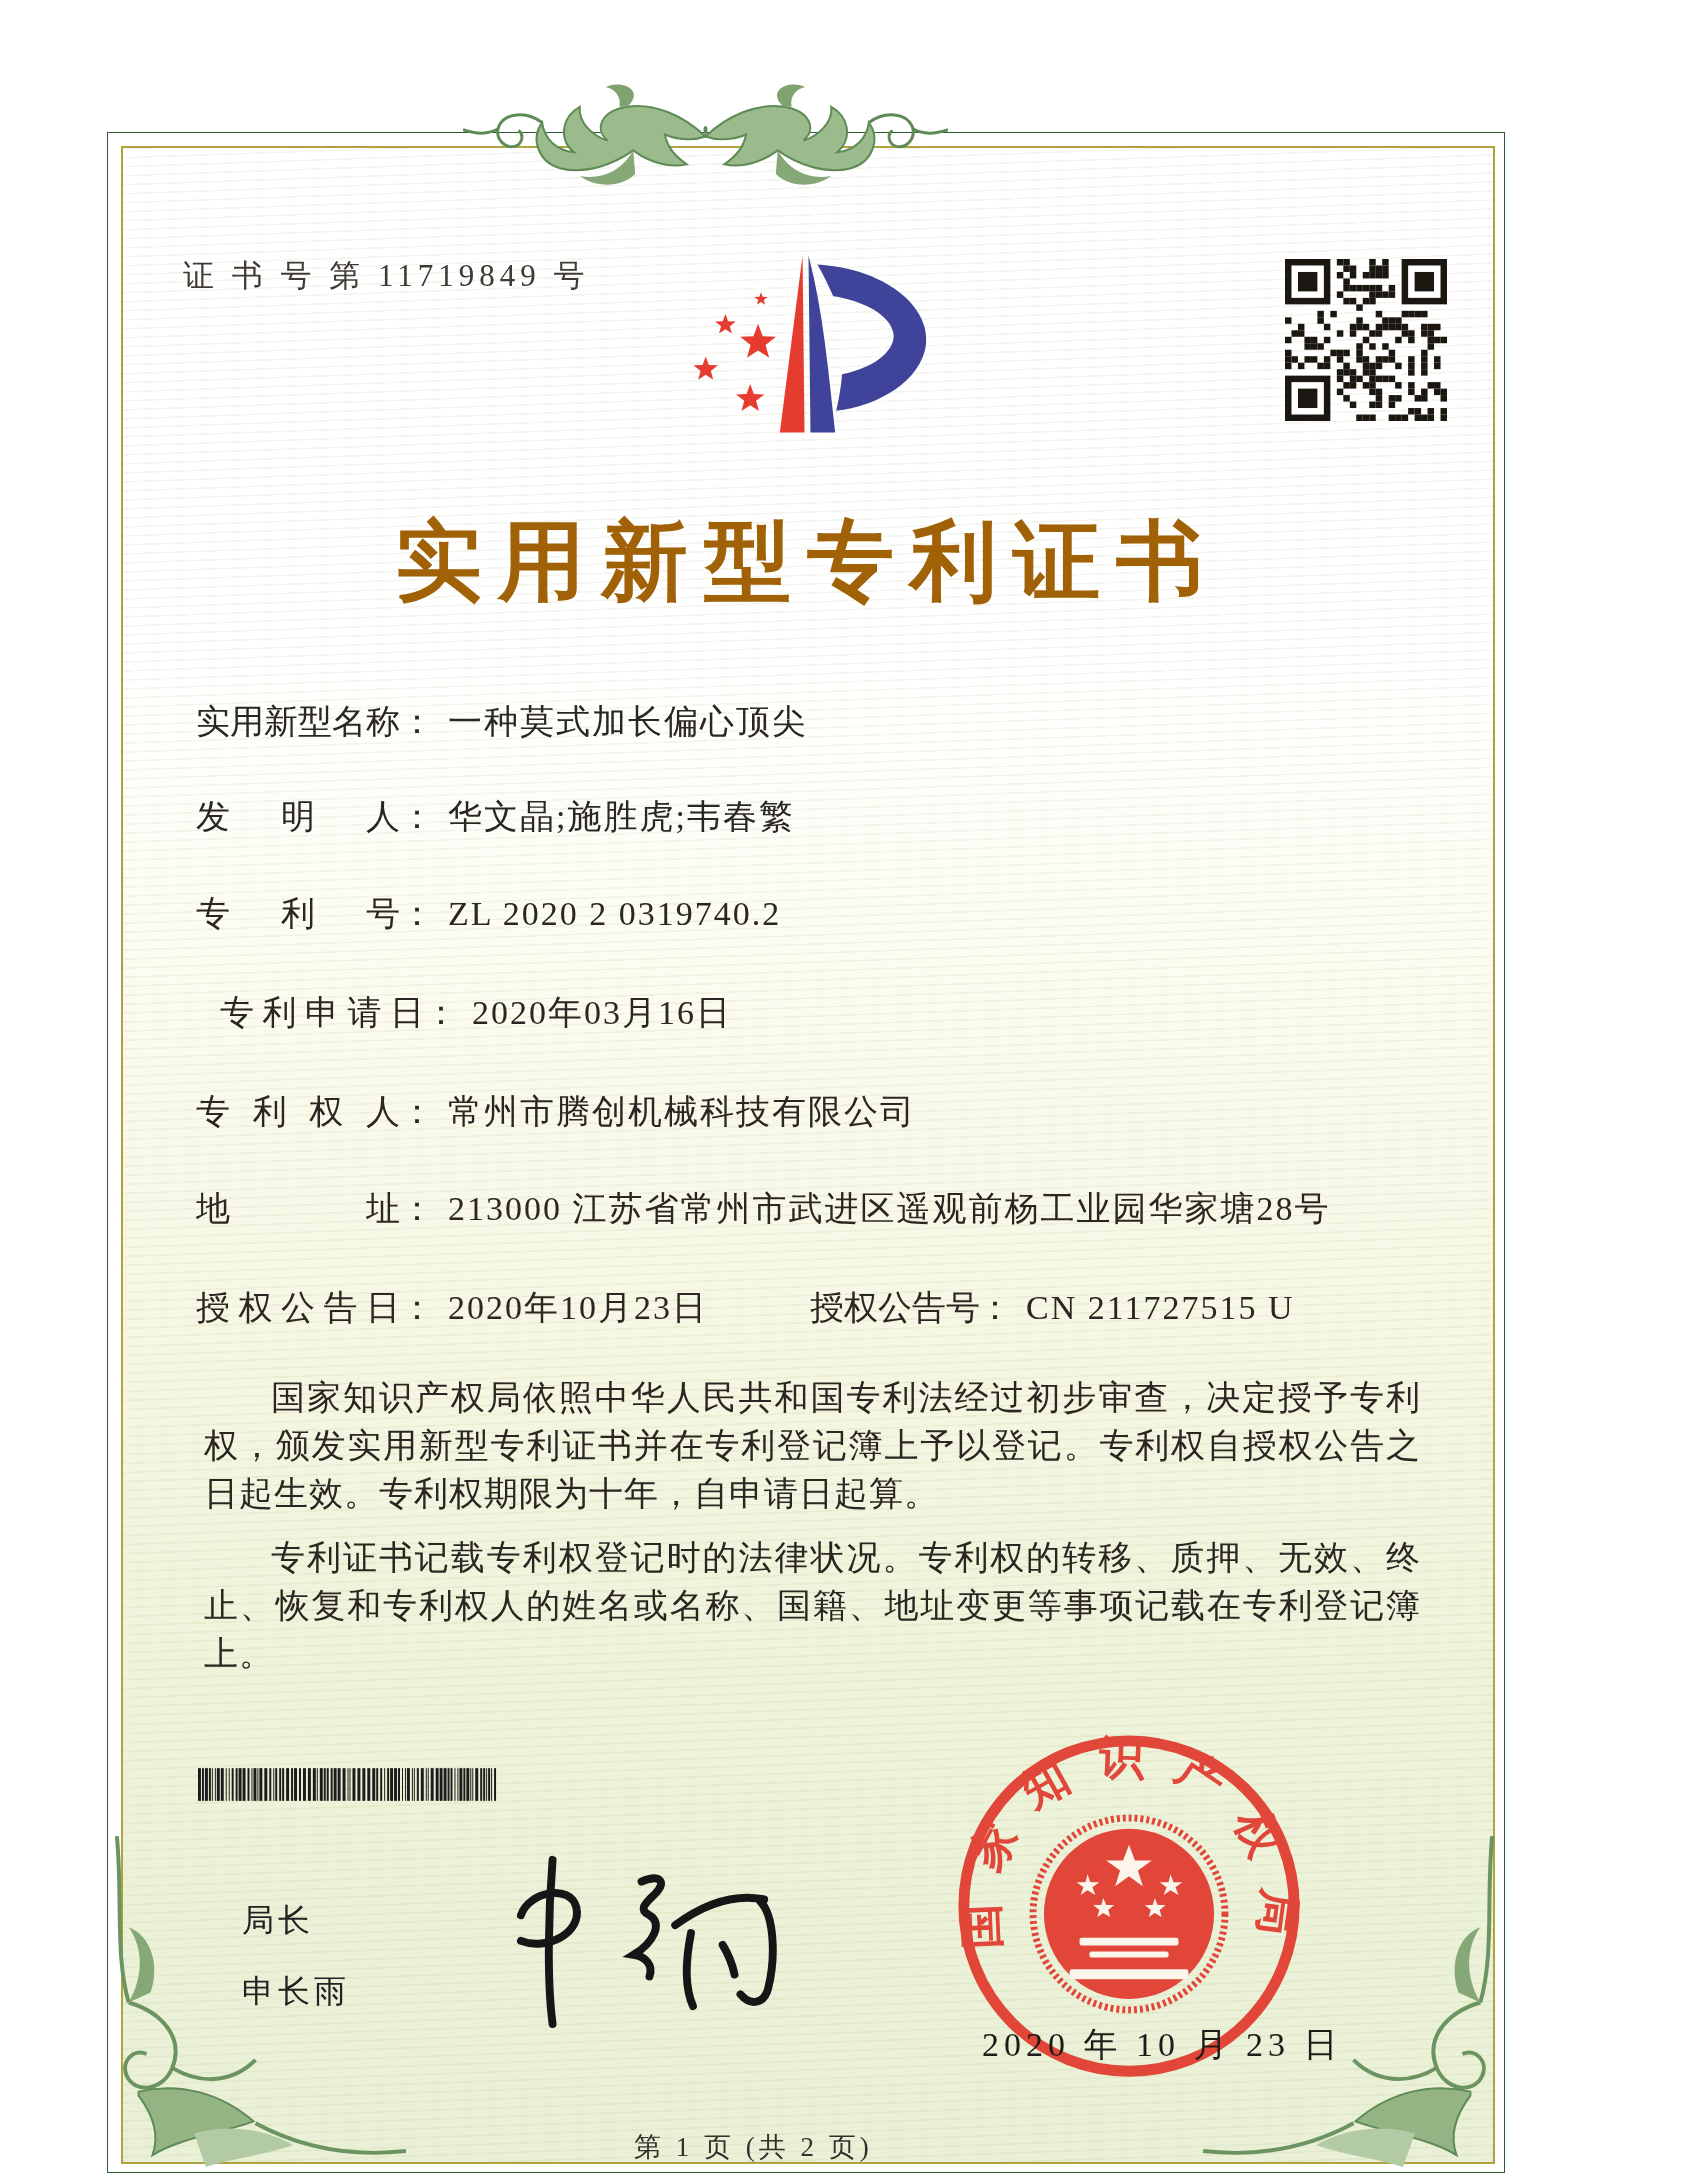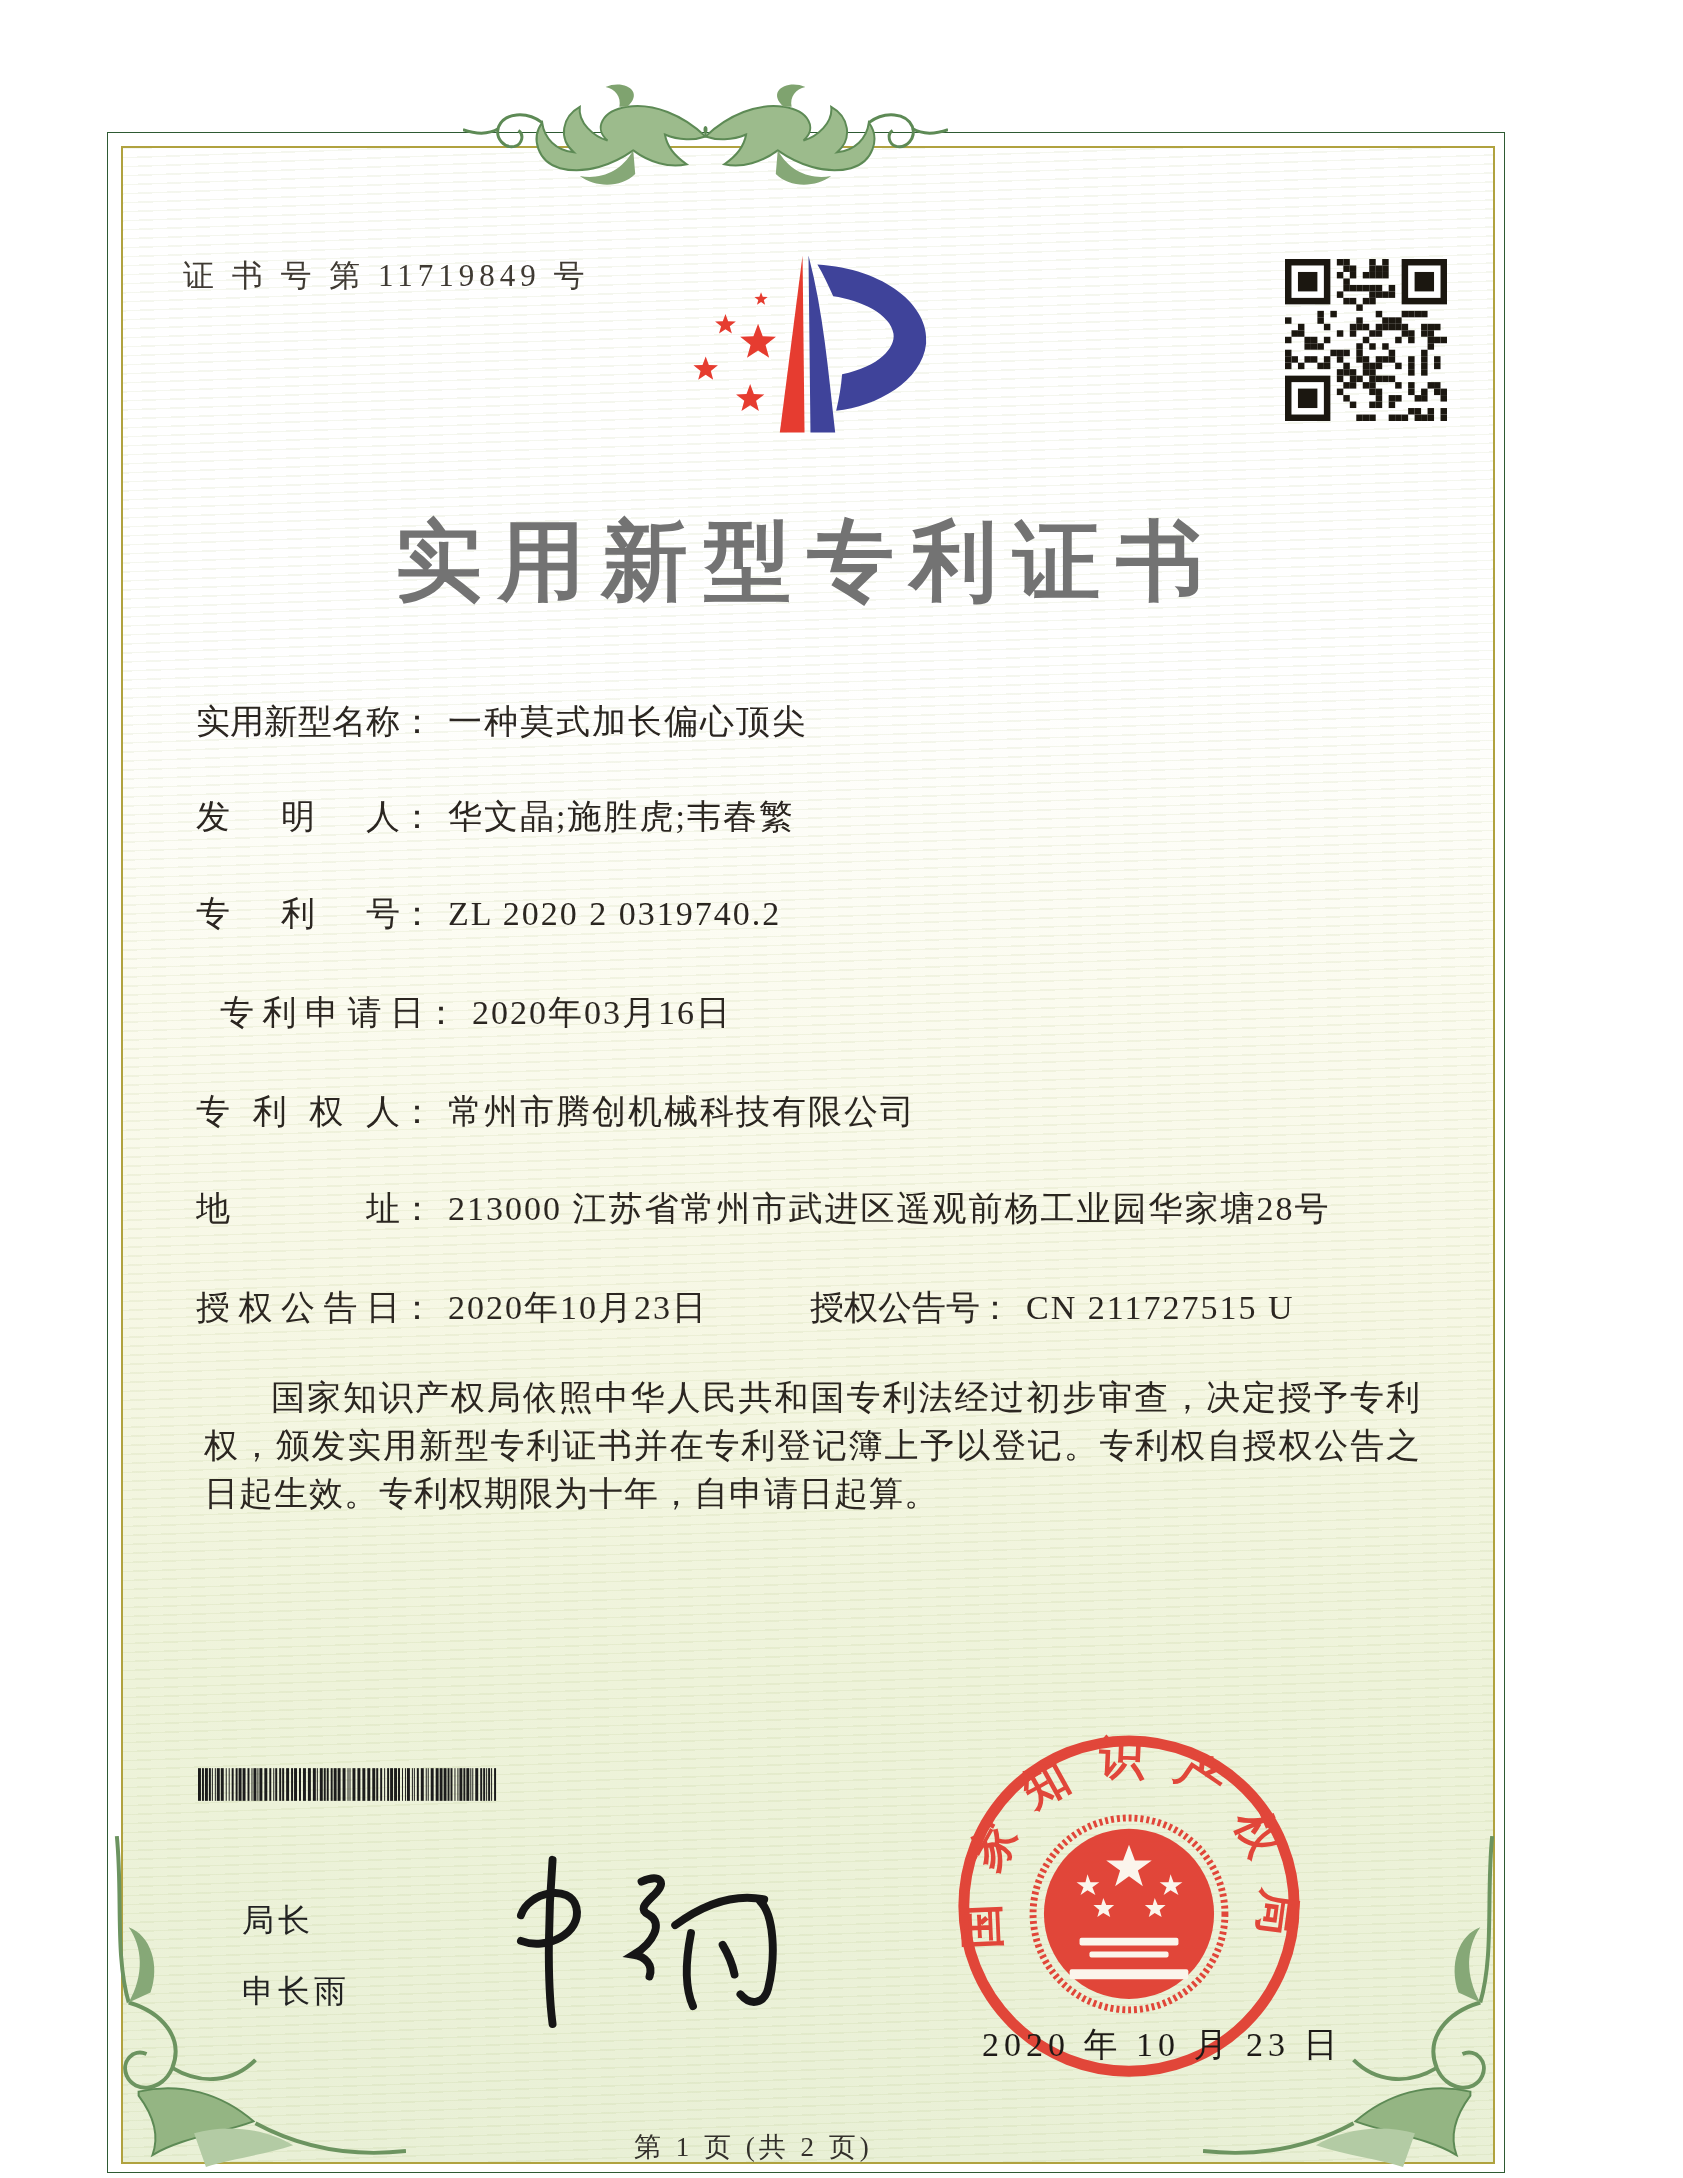--- a/index.html
+++ b/index.html
@@ -10,21 +10,21 @@
   .frame-outer{left:107px;top:132px;width:1398px;height:2041px;
 ustify    border:6px solid #4d7f4f;box-shadow:inset 0 0 0 1px #2e5a33;}
   .frame-inner{left:121px;top:146px;width:1370px;height:2014px;
     border:2px solid #b0a23f;
     background:
       repeating-linear-gradient(178deg, rgba(150,170,90,0.10) 0 1.5px, rgba(0,0,0,0) 1.5px 9px),
       linear-gradient(180deg,#ffffff 0%,#ffffff 26%,#fbfbef 42%,#f6f7e4 58%,#eef3da 76%,#e9f0d6 100%);}
   
   .cert-no{left:183px;top:255px;font-size:31px;letter-spacing:5px;color:#3f3a33;}
   .title{left:111px;top:503px;width:1392px;text-align:center;
-         font-size:87px;font-weight:bold;letter-spacing:16px;color:#737373;}
+         font-size:87px;font-weight:bold;letter-spacing:16px;color:#a16207;}
   .row{left:196px;width:1287px;font-size:34px;white-space:nowrap;}
   .lbl{display:inline-block;width:204px;text-align:justify;text-align-last:justify;vertical-align:top;}
   .colon{display:inline-block;margin-right:14px;}
   .val{letter-spacing:2px;}
   .pair2{position:absolute;left:614px;top:0;}
   .body-text{left:188px;top:1358px;width:1249px;font-size:34px;line-height:48px;
              text-align:justify;letter-spacing:1px;}
   .body-text p{margin:16px;text-indent:67px;}
   .signer{font-family:"Liberation Sans","DejaVu Sans",sans-serif;color:#222;
           font-size:32px;letter-spacing:4px;}
@@ -299,20 +299,21 @@
 </div>
 <div class="abs row" style="top:1285px;position:absolute;">
   <span class="lbl">授权公告日</span><span class="colon">：</span><span class="val">2020年10月23日</span>
   <span class="pair2">
     <span class="lbl" style="width:168px;">授权公告号</span><span class="colon">：</span><span class="val">CN 211727515 U</span>
   </span>
 </div>
 
 <div class="abs body-text">
   <p>国家知识产权局依照中华人民共和国专利法经过初步审查，决定授予专利权，颁发实用新型专利证书并在专利登记簿上予以登记。专利权自授权公告之日起生效。专利权期限为十年，自申请日起算。</p>
+  <p>专利证书记载专利权登记时的法律状况。专利权的转移、质押、无效、终止、恢复和专利权人的姓名或名称、国籍、地址变更等事项记载在专利登记簿上。</p>
 </div>
 
 <svg class="abs" style="left:198px;top:1768px;" width="303" height="33" viewBox="0 0 306 33" id="barcode-svg">
     <rect x="0" y="0" width="3" height="33" fill="#1b1b1b"></rect>
     <rect x="4" y="0" width="2" height="33" fill="#1b1b1b"></rect>
     <rect x="7" y="0" width="3" height="33" fill="#1b1b1b"></rect>
     <rect x="11" y="0" width="2" height="33" fill="#1b1b1b"></rect>
     <rect x="14" y="0" width="1" height="33" fill="#1b1b1b"></rect>
     <rect x="17" y="0" width="1" height="33" fill="#1b1b1b"></rect>
     <rect x="19" y="0" width="3" height="33" fill="#1b1b1b"></rect>

